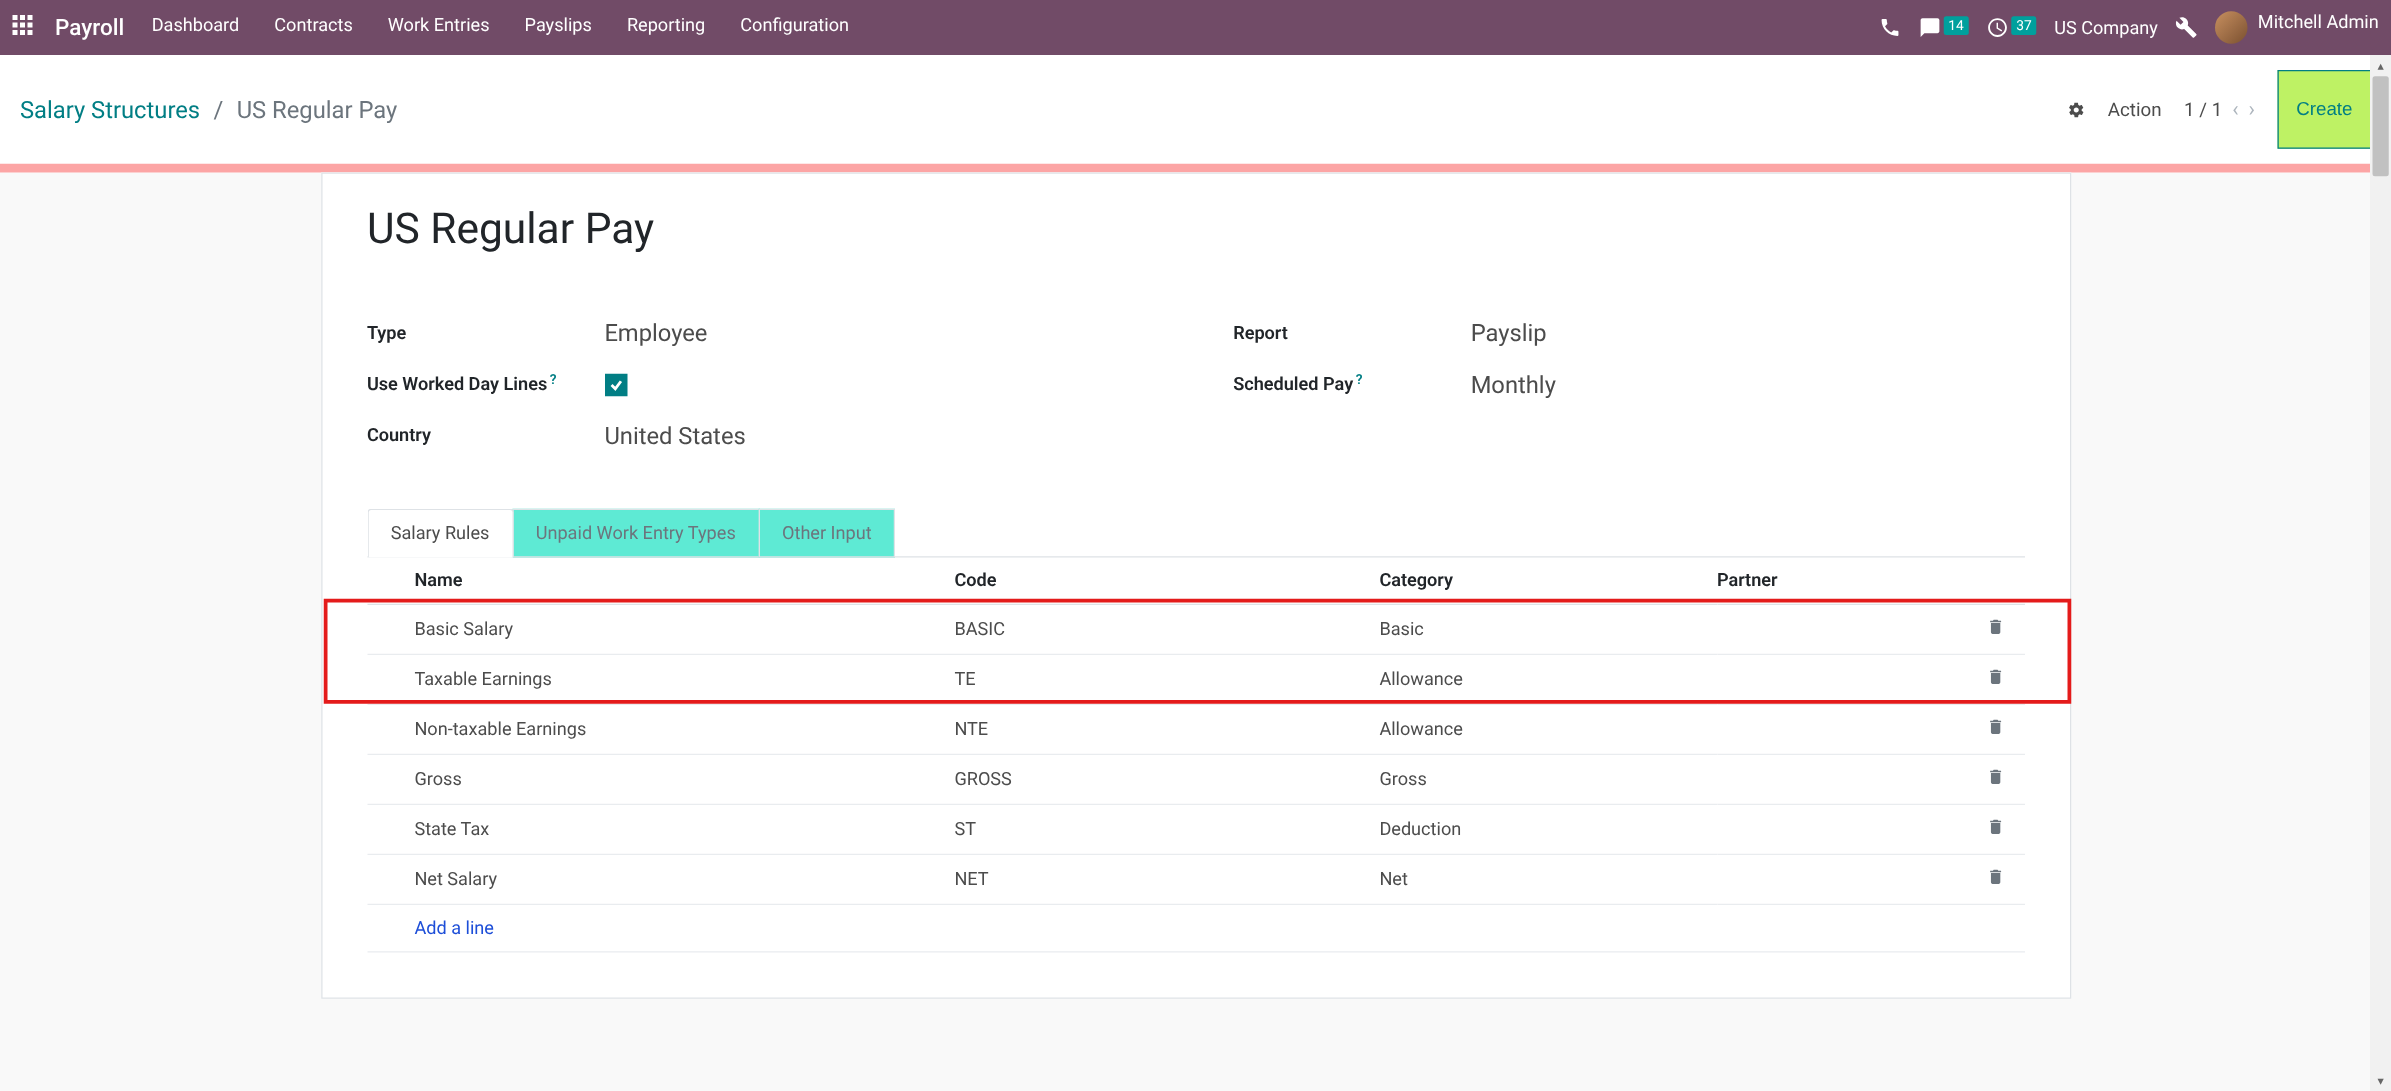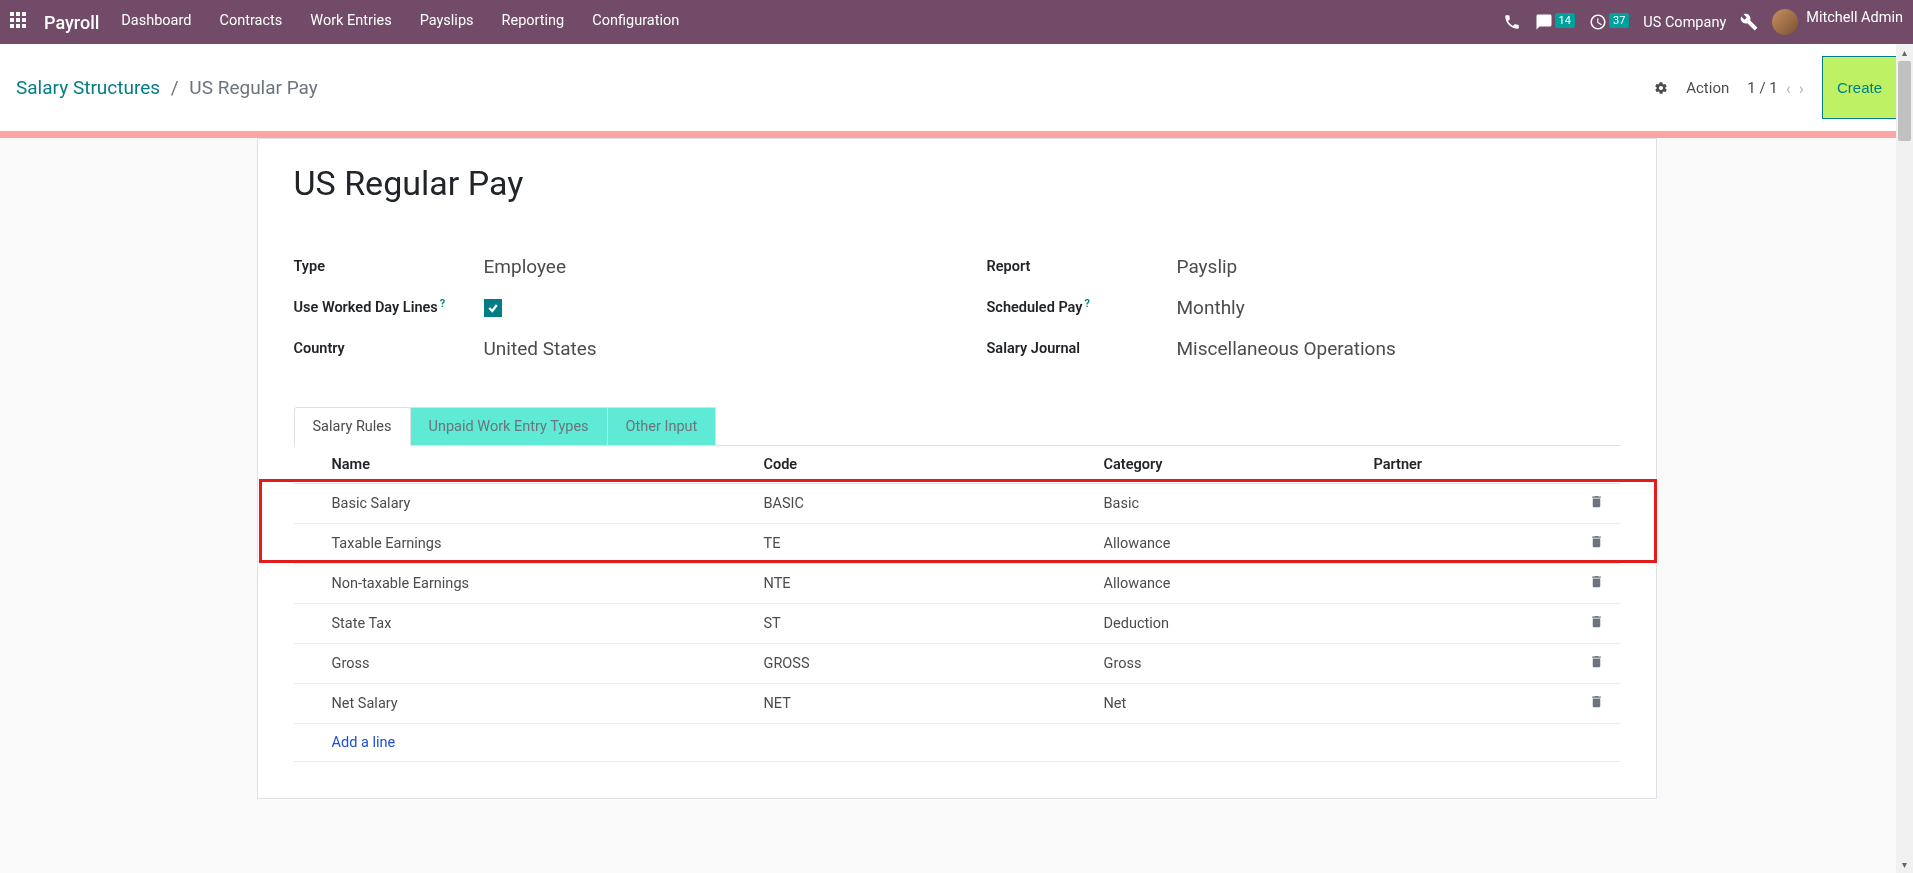--- a/index.html
+++ b/index.html
@@ -180,24 +180,20 @@
           <div class="field-label">Report</div>
           <div class="field-value">Payslip</div>
         </div>
         <div class="field">
           <div class="field-label">
             <span>Scheduled Pay</span>
             <span class="help">?</span>
           </div>
           <div class="field-value">Monthly</div>
         </div>
-        <div class="field">
-          <div class="field-label">Salary Journal</div>
-          <div class="field-value">Miscellaneous Operations</div>
-        </div>
       </div>
     </div>
 
     <div class="tabs">
       <div class="tab active">Salary Rules</div>
       <div class="tab">Unpaid Work Entry Types</div>
       <div class="tab">Other Input</div>
     </div>
 
     <table class="table">
@@ -232,32 +228,32 @@
           <tr class="hl">
             <td class="col-name">Non-taxable Earnings</td>
             <td class="col-code">NTE</td>
             <td class="col-cat">Allowance</td>
             <td class="col-partner"></td>
             <td class="col-del"><svg class="trash-icon" viewBox="0 0 24 24">
                 <path d="M6 19c0 1.1.9 2 2 2h8c1.1 0 2-.9 2-2V7H6v12zM19 4h-3.5l-1-1h-5l-1 1H5v2h14V4z"></path>
               </svg></td>
           </tr>
           <tr>
+            <td class="col-name">Gross</td>
+            <td class="col-code">GROSS</td>
+            <td class="col-cat">Gross</td>
+            <td class="col-partner"></td>
+            <td class="col-del"><svg class="trash-icon" viewBox="0 0 24 24">
+                <path d="M6 19c0 1.1.9 2 2 2h8c1.1 0 2-.9 2-2V7H6v12zM19 4h-3.5l-1-1h-5l-1 1H5v2h14V4z"></path>
+              </svg></td>
+          </tr>
+          <tr>
             <td class="col-name">State Tax</td>
             <td class="col-code">ST</td>
             <td class="col-cat">Deduction</td>
-            <td class="col-partner"></td>
-            <td class="col-del"><svg class="trash-icon" viewBox="0 0 24 24">
-                <path d="M6 19c0 1.1.9 2 2 2h8c1.1 0 2-.9 2-2V7H6v12zM19 4h-3.5l-1-1h-5l-1 1H5v2h14V4z"></path>
-              </svg></td>
-          </tr>
-          <tr>
-            <td class="col-name">Gross</td>
-            <td class="col-code">GROSS</td>
-            <td class="col-cat">Gross</td>
             <td class="col-partner"></td>
             <td class="col-del"><svg class="trash-icon" viewBox="0 0 24 24">
                 <path d="M6 19c0 1.1.9 2 2 2h8c1.1 0 2-.9 2-2V7H6v12zM19 4h-3.5l-1-1h-5l-1 1H5v2h14V4z"></path>
               </svg></td>
           </tr>
           <tr>
             <td class="col-name">Net Salary</td>
             <td class="col-code">NET</td>
             <td class="col-cat">Net</td>
             <td class="col-partner"></td>

